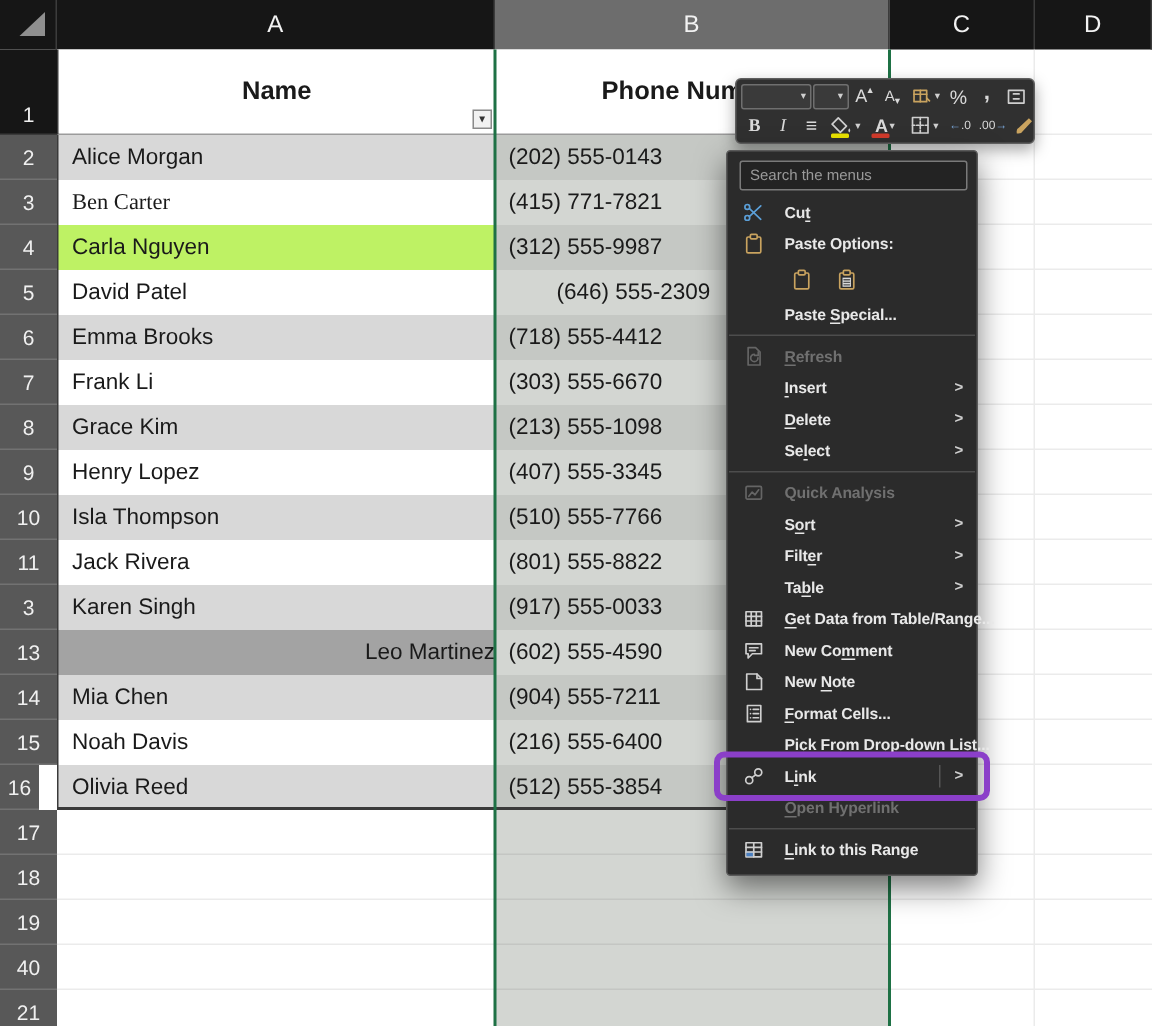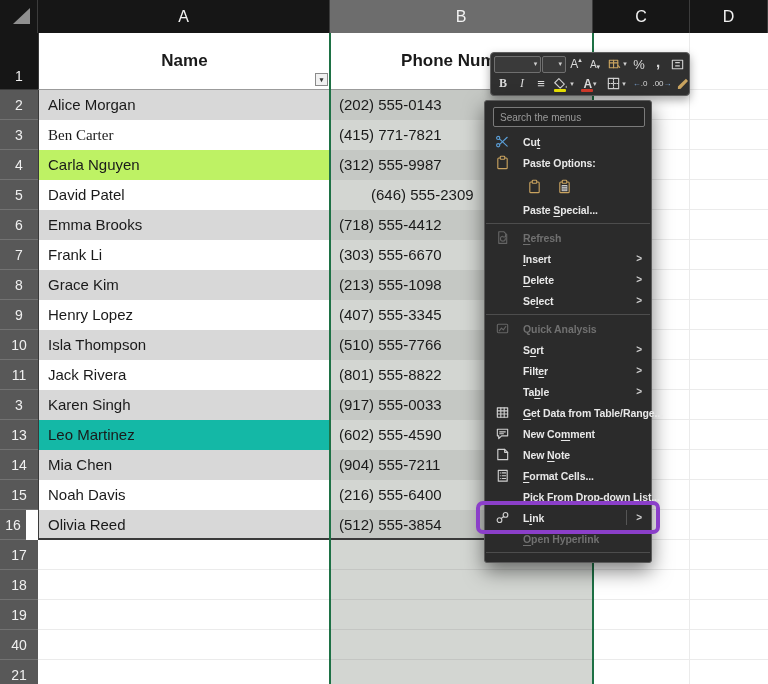--- a/index.html
+++ b/index.html
@@ -169,21 +169,21 @@
       <div class="cell gridcell abs" style="left: 593px; top: 330px; width: 97px; height: 30px; border-right: 1px solid rgb(235, 235, 235);"></div>
       <div class="cell gridcell abs" style="left: 690px; top: 330px; width: 78px; height: 30px;"></div>
       <div class="cell abs" style="left: 38px; top: 360px; width: 292px; height: 30px; background: rgb(255, 255, 255); border-left: 1px solid rgb(58, 58, 58);">Jack Rivera</div>
       <div class="cell abs" style="left: 330px; top: 360px; width: 263px; height: 30px; background: rgb(211, 214, 210);">(801) 555-8822</div>
       <div class="cell gridcell abs" style="left: 593px; top: 360px; width: 97px; height: 30px; border-right: 1px solid rgb(235, 235, 235);"></div>
       <div class="cell gridcell abs" style="left: 690px; top: 360px; width: 78px; height: 30px;"></div>
       <div class="cell abs" style="left: 38px; top: 390px; width: 292px; height: 30px; background: rgb(216, 216, 216); border-left: 1px solid rgb(58, 58, 58);">Karen Singh</div>
       <div class="cell abs" style="left: 330px; top: 390px; width: 263px; height: 30px; background: rgb(197, 200, 196);">(917) 555-0033</div>
       <div class="cell gridcell abs" style="left: 593px; top: 390px; width: 97px; height: 30px; border-right: 1px solid rgb(235, 235, 235);"></div>
       <div class="cell gridcell abs" style="left: 690px; top: 390px; width: 78px; height: 30px;"></div>
-      <div class="cell abs" style="left: 38px; top: 420px; width: 292px; height: 32px; background: #14b8a6; border-left: 1px solid rgb(58, 58, 58);">Leo Martinez</div>
+      <div class="cell abs" style="left: 38px; top: 420px; width: 292px; height: 32px; background: #a3a3a3; border-left: 1px solid rgb(58, 58, 58); text-align: right;">Leo Martinez</div>
       <div class="cell abs" style="left: 330px; top: 420px; width: 263px; height: 30px; background: rgb(211, 214, 210);">(602) 555-4590</div>
       <div class="cell gridcell abs" style="left: 593px; top: 420px; width: 97px; height: 30px; border-right: 1px solid rgb(235, 235, 235);"></div>
       <div class="cell gridcell abs" style="left: 690px; top: 420px; width: 78px; height: 30px;"></div>
       <div class="cell abs" style="left: 38px; top: 450px; width: 292px; height: 30px; background: rgb(216, 216, 216); border-left: 1px solid rgb(58, 58, 58);">Mia Chen</div>
       <div class="cell abs" style="left: 330px; top: 450px; width: 263px; height: 30px; background: rgb(197, 200, 196);">(904) 555-7211</div>
       <div class="cell gridcell abs" style="left: 593px; top: 450px; width: 97px; height: 30px; border-right: 1px solid rgb(235, 235, 235);"></div>
       <div class="cell gridcell abs" style="left: 690px; top: 450px; width: 78px; height: 30px;"></div>
       <div class="cell abs" style="left: 38px; top: 480px; width: 292px; height: 30px; background: rgb(255, 255, 255); border-left: 1px solid rgb(58, 58, 58);">Noah Davis</div>
       <div class="cell abs" style="left: 330px; top: 480px; width: 263px; height: 30px; background: rgb(211, 214, 210);">(216) 555-6400</div>
       <div class="cell gridcell abs" style="left: 593px; top: 480px; width: 97px; height: 30px; border-right: 1px solid rgb(235, 235, 235);"></div>
@@ -440,19 +440,29 @@
           <span class="lbl">L<u>i</u>nk</span>
           <span class="split-line"></span>
           <span class="arrow">&gt;</span>
         </div>
         <div class="mi disabled">
           <span class="lbl"><u>O</u>pen Hyperlink</span>
         </div>
         <div class="menu-sep">
           <div></div>
         </div>
+        <div class="mi">
+          <span class="ic">
+            <svg width="15" height="15" viewBox="0 0 16 16" fill="none" stroke="#cfcfcf" stroke-width="1.2" stroke-linecap="round" stroke-linejoin="round">
+              <rect x="2.5" y="3" width="11" height="10"></rect>
+              <rect x="2.8" y="9.2" width="5.2" height="3.5" fill="#4a7fc0" stroke="none"></rect>
+              <path d="M2.5 6.3 h11 M2.5 9.6 h11 M8 3 v10"></path>
+            </svg>
+          </span>
+          <span class="lbl"><u>L</u>ink to this Range</span>
+        </div>
       </div>
   </div>
 
   <div id="purple-highlight" style="left: 476px; top: 501px; width: 184px; height: 33px; border-color: rgb(139, 63, 201);"></div>
 <div class="greenline abs" style="left: 329px; top: 33px; width: 2px; height: 651px; background: rgb(30, 113, 69);"></div>
     <div class="greenline abs" style="left: 592px; top: 33px; width: 2px; height: 651px; background: rgb(30, 113, 69);"></div>
   </div>
 
 </body></html>

